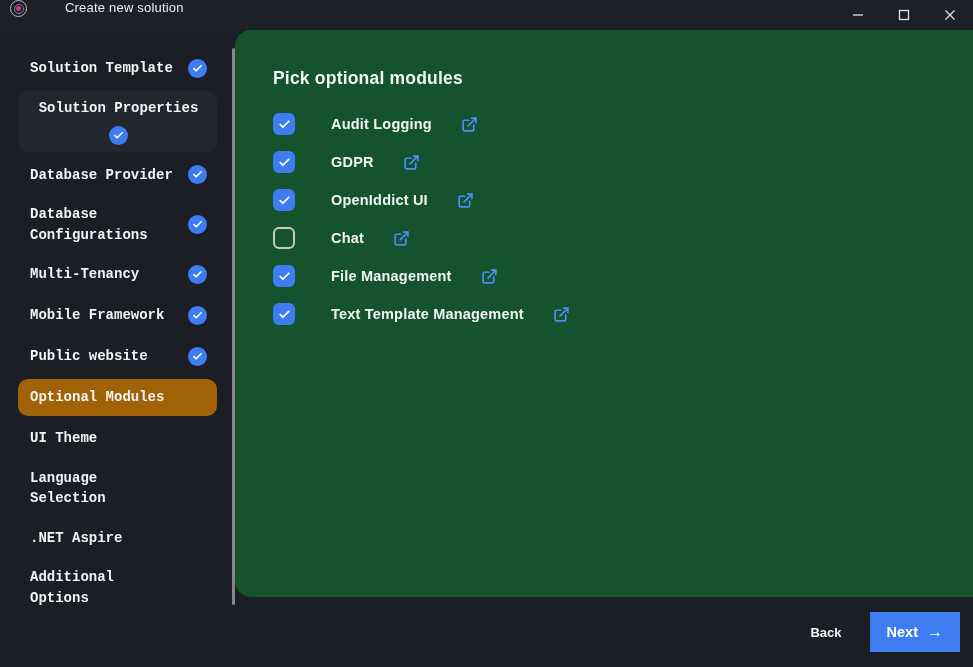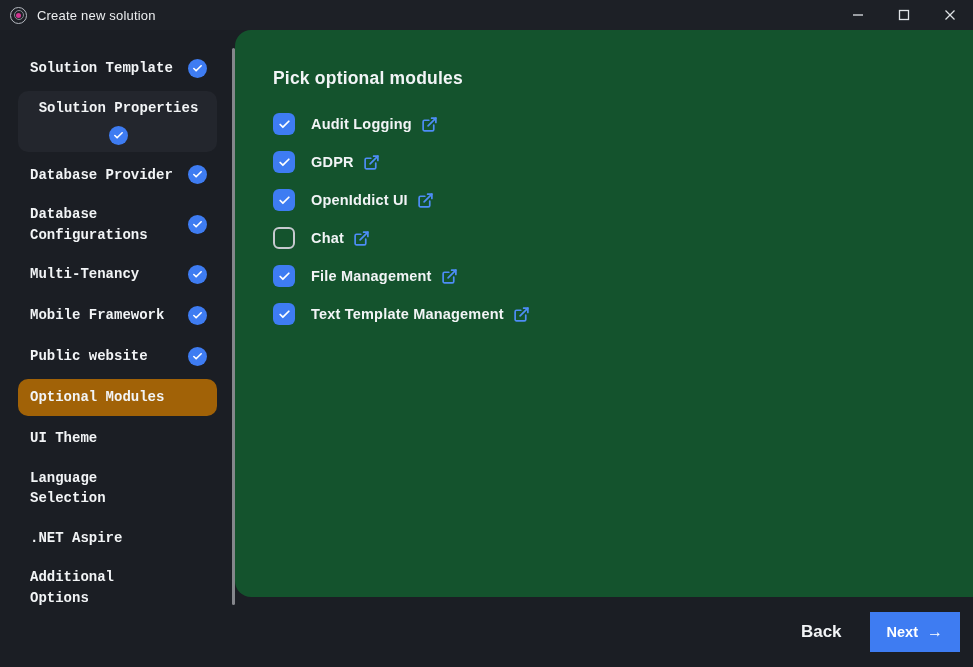--- a/index.html
+++ b/index.html
@@ -6,22 +6,22 @@
   html,body { background:#101216; }
   body { font-family:"Liberation Sans", sans-serif; }
 
   .window {
     position:relative; width:973px; height:667px;
     background:#1b1e24; overflow:hidden;
   }
 
   
   .titlebar {
-    height:30px; display:flex; align-items:center;
-    background:#1d2026; padding-left:10px;
+    height:30px; display:flex; 
+    background:#1d2026; padding-left:10px;gap:28px;
   }
   .logo {
     width:17px; height:17px; border-radius:50%;
     border:1.5px solid #b6bac1; display:flex; align-items:center; justify-content:center;
     flex:none;
   }
   .logo-ring {
     width:10px; height:10px; border-radius:50%; border:1px solid #858a92;
     display:flex; align-items:center; justify-content:center;
   }
@@ -52,37 +52,37 @@
   }
   .badge.hidden { visibility:hidden; }
 
   .right-col { flex:1; display:flex; flex-direction:column; position:relative; }
   .panel {
     height:567px; background:#14532d; border-radius:16px 0 0 16px;
     padding:38px 38px 0 38px;
   }
   .panel-heading { font-size:17.5px; font-weight:700; color:#f2f4f6; margin-bottom:24px; letter-spacing:.2px; }
 
-  .module-row { display:flex; align-items:center; height:22px; margin-bottom:16px; }
+  .module-row { display:flex; align-items:center; height:22px; margin-bottom:16px;gap:20px; }
   .checkbox {
     width:22px; height:22px; border-radius:6px; background:#3e7cf2; flex:none;
     display:flex; align-items:center; justify-content:center; cursor:pointer;
   }
   .checkbox.unchecked { background:transparent; border:2px solid #c6c9cf; }
   .module-label { margin-left:16px; font-size:14.5px; font-weight:700; color:#f2f4f6; letter-spacing:.2px; }
   .ext-link { margin-left:9px; display:flex; color:#4e8df6; cursor:pointer; }
 
   .footer {
     flex:1; display:flex; align-items:center; justify-content:flex-end;
     gap:28px; padding-right:13px;
   }
   .back-btn {
     background:none; border:none; color:#f2f4f6;
     font-family:"Liberation Sans", sans-serif;
-    font-size:17px; font-weight:700; cursor:pointer;
+    font-size:13px; font-weight:700; cursor:pointer;
   }
   .next-btn {
     display:flex; align-items:center; gap:9px;
     background:#3e7cf2; color:#ffffff; border:none; border-radius:0;
     height:40px; padding:0 17px; cursor:pointer;
     font-family:"Liberation Sans", sans-serif;
     font-size:14.5px; font-weight:700;
   }
   .next-arrow { font-size:16px; font-weight:400; line-height:1; }
 

